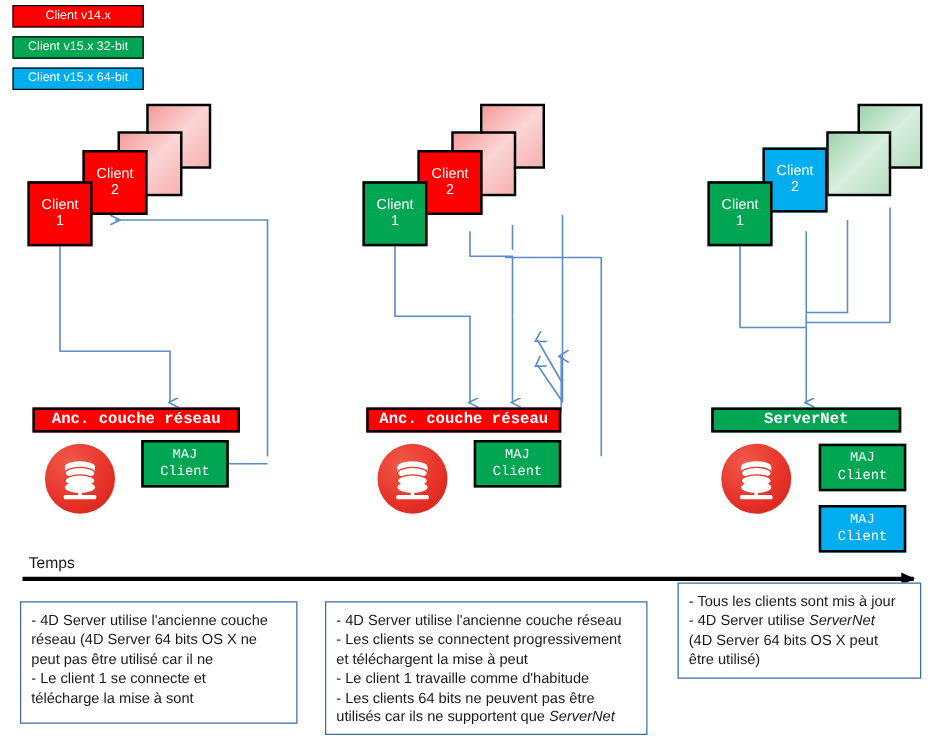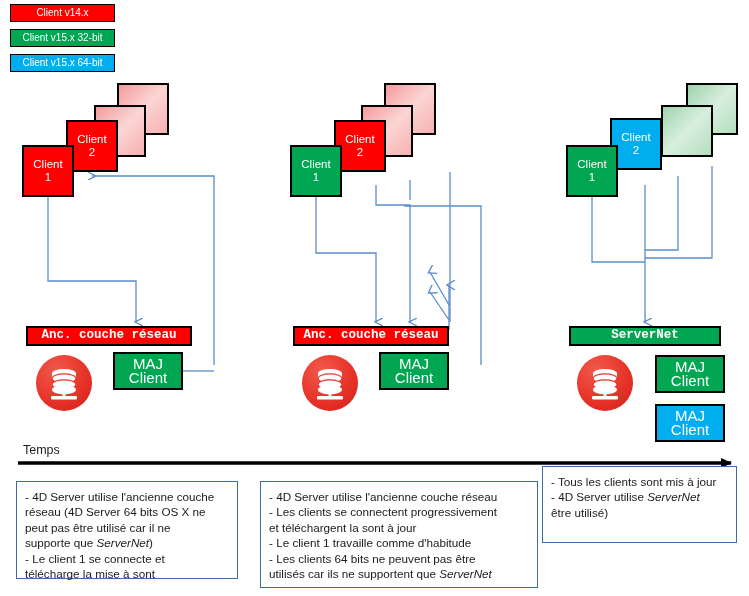--- a/index.html
+++ b/index.html
@@ -27,23 +27,23 @@
 
   
   .netbar{position:absolute;height:20px;border:2.5px solid #000;
       box-sizing:border-box;color:#fff;font-size:12.5px;line-height:15px;
       text-align:center;white-space:nowrap;font-weight:bold;font-family:Liberation Mono, monospace;}
   .net-red{background:#ff0000;}
   .net-green{background:#00a651;}
 
   
   .maj{position:absolute;width:70px;height:38px;border:2.5px solid #000;
-       box-sizing:border-box;color:#fff;font-size:15px;line-height:14px;
+       box-sizing:border-box;color:#fff;font-size:11px;line-height:14px;
        display:flex;flex-direction:column;align-items:center;
-       justify-content:center;text-align:left;}
+       justify-content:center;text-align:left;font-family:Liberation Mono, monospace;}
   .maj-green{background:#00a651;}
   .maj-blue{background:#00aeef;}
 
   
   .dbicon{position:absolute;width:56px;height:56px;border-radius:50%;
      background:radial-gradient(circle at 35% 28%,#f05a4a 0%,#e8332a 55%,#cf1f17 100%);}
 
   
   .axis-label{position:absolute;font-size:12.5px;}
 
@@ -220,31 +220,31 @@
   <span>MAJ</span>
   <span>Client</span>
 </div>
 
 <div class="axis-label" style="left:23px;top:443px;">Temps</div>
 
 <div class="note" style="left:16px;top:481px;width:222px;height:98px;">
   <div>- 4D Server utilise l'ancienne couche</div>
   <div>réseau (4D Server 64 bits OS X ne</div>
   <div>peut pas être utilisé car il ne</div>
-  <div>supporte que <i>ServerNet</i>)</div>
   <div>- Le client 1 se connecte et</div>
   <div>télécharge la mise à sont</div>
 </div>
 
-<div class="note" style="left:260px;top:481px;width:278px;height:107px;">
+<div class="note" style="left:260px;top:481px;width:258px;height:107px;">
   <div>- 4D Server utilise l'ancienne couche réseau</div>
   <div>- Les clients se connectent progressivement</div>
-  <div>et téléchargent la sont à jour</div>
+  <div>et téléchargent la mise à peut</div>
   <div>- Le client 1 travaille comme d'habitude</div>
   <div>- Les clients 64 bits ne peuvent pas être</div>
   <div>utilisés car ils ne supportent que <i>ServerNet</i></div>
 </div>
 
 <div class="note" style="left:542px;top:466px;width:195px;height:77px;">
   <div>- Tous les clients sont mis à jour</div>
   <div>- 4D Server utilise <i>ServerNet</i></div>
+  <div>(4D Server 64 bits OS X peut</div>
   <div>être utilisé)</div>
 </div>
 
 </body></html>

